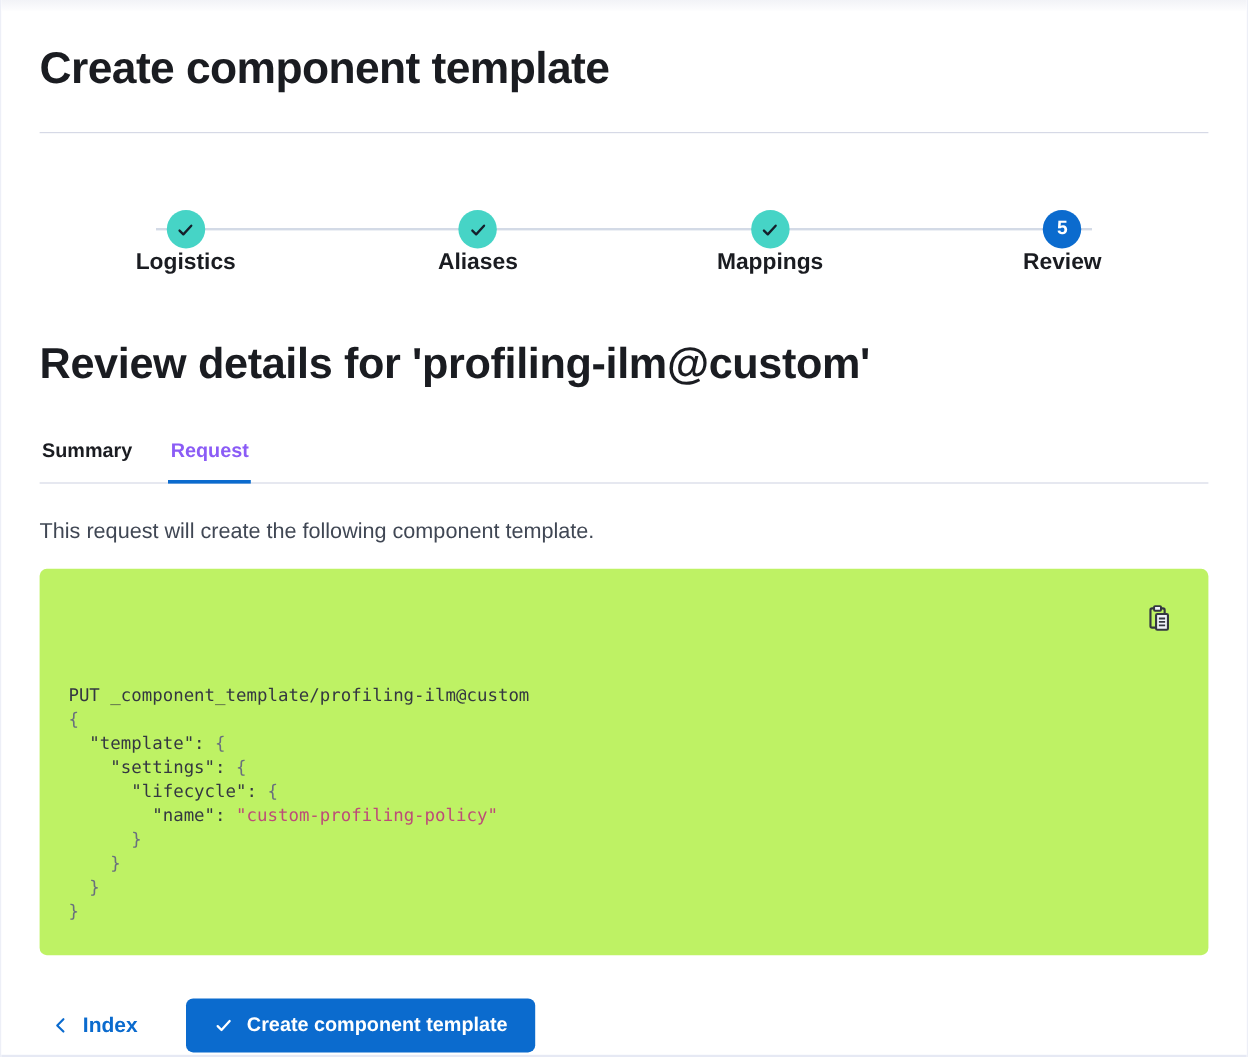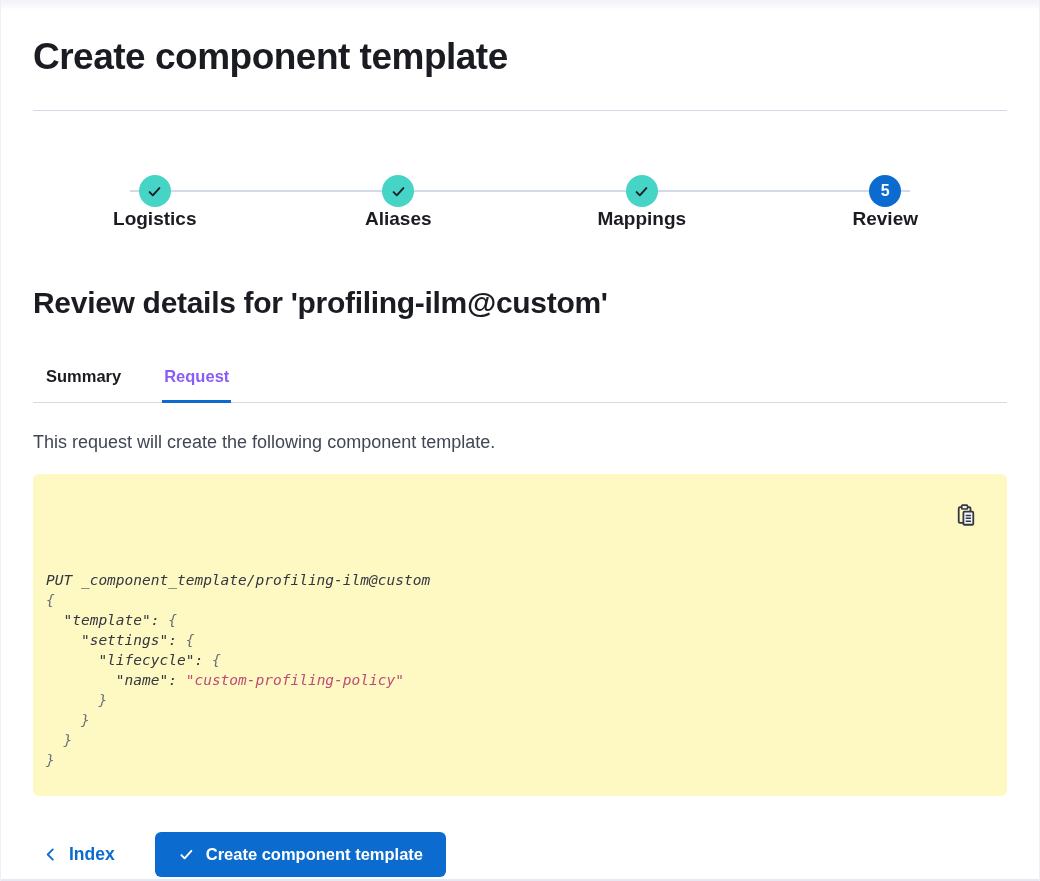--- a/index.html
+++ b/index.html
@@ -34,39 +34,38 @@
   .step-circle {
     width: 32px; height: 32px; border-radius: 50%;
     display: flex; align-items: center; justify-content: center;
     position: relative; z-index: 1;
   }
   .step-circle.complete { background: #46d4c6; }
   .step-circle.current  { background: #0b6bce; }
   .step-number { color: #ffffff; font-size: 16px; font-weight: 700; }
   .step-label { font-size: 19px; font-weight: 700; line-height: 24px; }
 
-  .review-heading { font-size: 30px; font-weight: 700; letter-spacing: -0.3px; line-height: 36px; margin: 54px 0 0; }
+  .review-heading { font-size: 36px; font-weight: 700; letter-spacing: -0.3px; line-height: 36px; margin: 54px 0 0; }
 
   
   .tabs { display: flex; gap: 28px; margin-top: 46px; border-bottom: 1px solid #d6d9e6; }
   .tab {
     font-family: inherit; font-size: 16.5px; font-weight: 700;
     color: #1a1c21; background: none; border: none; cursor: pointer;
-    padding: 0 2px 14px; border-bottom: 3px solid transparent; margin-bottom: -1px; margin-left: 11px;
+    padding: 0 2px 14px; border-bottom: 3px solid transparent; margin-bottom: -1px;
   }
   .tab.active { color: #8b5cf6; border-bottom-color: #0b6bce; }
 
   .description { font-size: 18px; line-height: 24px; color: #404754; margin-top: 27px; }
 
   
   .code-block {
     position: relative; margin-top: 20px;
-    background: #fef9c3; border-radius: 6px;
-    padding: 36px 90px 26px 13px;
-    font-style: italic;
+    background: #bef264; border-radius: 6px;
+    padding: 36px 90px 26px 24px;
   }
   .code-lines {
     font-family: "DejaVu Sans Mono", "Liberation Mono", monospace;
     font-size: 14.5px; line-height: 20px; white-space: pre; color: #343741;
   }
   .tok-plain  { color: #343741; }
   .tok-punct  { color: #69707d; }
   .tok-string { color: #bd4c78; }
   .copy-btn {
     position: absolute; top: 29px; right: 29px;

